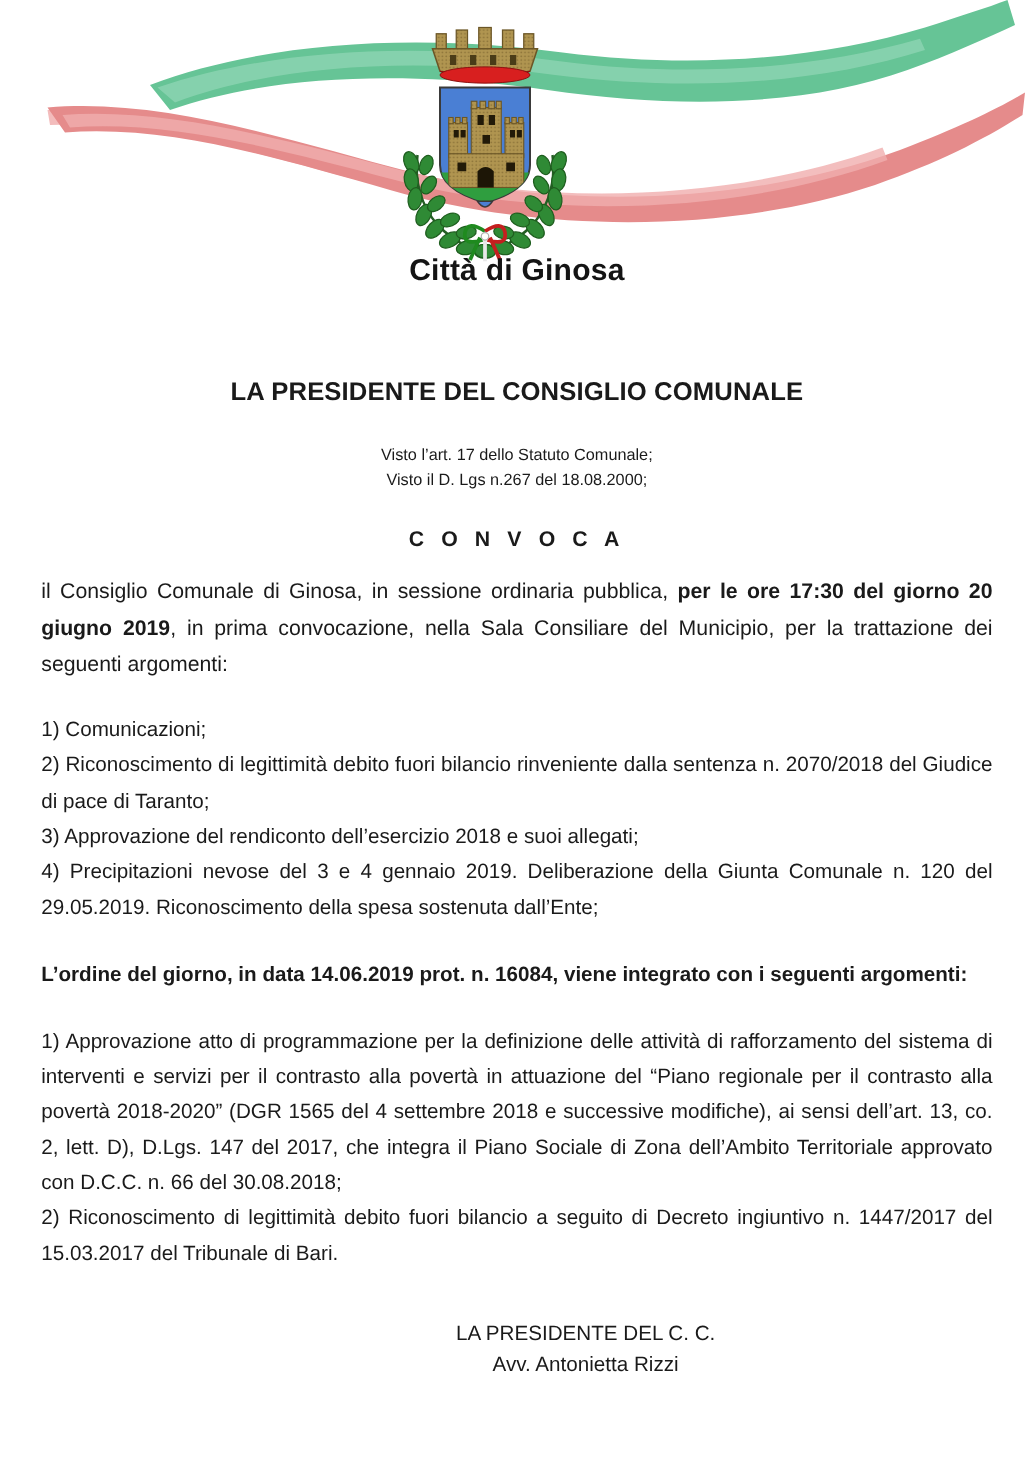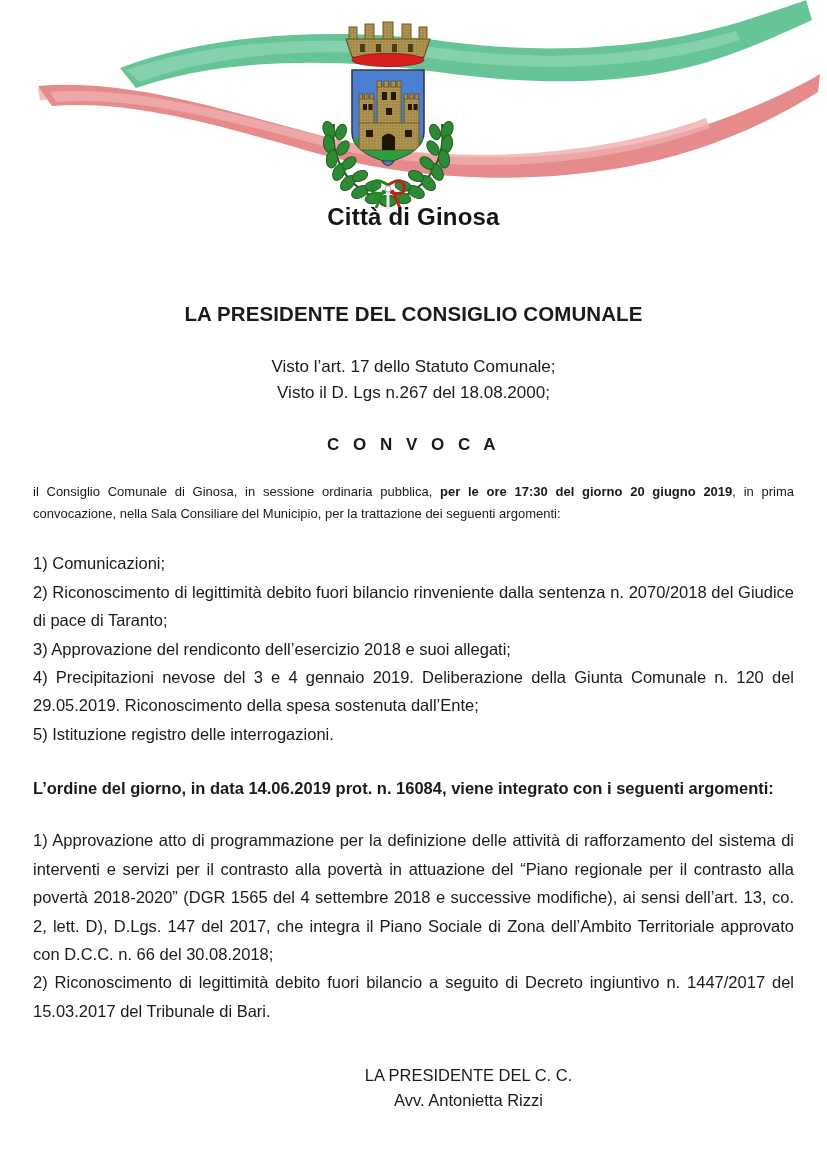--- a/index.html
+++ b/index.html
@@ -60,38 +60,38 @@
   .doc-heading {
     text-align: center;
     font-weight: bold;
     font-size: 20.5px;
     margin: 52px 0 0 0;
     letter-spacing: 0.1px;
   }
 
   .visto-block {
     text-align: center;
-    font-size: 17px;
+    font-size: 13px;
     margin-top: 28px;
     line-height: 1.55;
   }
 
   .convoca {
     text-align: center;
     font-weight: bold;
     font-size: 17px;
     letter-spacing: 4.5px;
     margin-top: 28px;
   }
 
   .para {
     text-align: justify;
-    font-size: 13px;
+    font-size: 17px;
     line-height: 1.72;
-    margin-top: 26px;
+    margin-top: 16px;
   }
 
   .list-block {
     font-size: 16.5px;
     line-height: 1.72;
     margin-top: 24px;
   }
   .list-item {
     text-align: justify;
     margin: 0;
@@ -281,21 +281,20 @@
 
   <div class="convoca">C O N V O C A</div>
 
   <p class="para"><span>il Consiglio Comunale di Ginosa, in sessione ordinaria pubblica, </span><b>per le ore 17:30 del giorno 20 giugno 2019</b><span>, in prima convocazione, nella Sala Consiliare del Municipio, per la trattazione dei seguenti argomenti:</span></p>
 
   <div class="list-block">
     <p class="list-item">1) Comunicazioni;</p>
     <p class="list-item">2) Riconoscimento di legittimità debito fuori bilancio rinveniente dalla sentenza n. 2070/2018 del Giudice di pace di Taranto;</p>
     <p class="list-item">3) Approvazione del rendiconto dell’esercizio 2018 e suoi allegati;</p>
     <p class="list-item">4) Precipitazioni nevose del 3 e 4 gennaio 2019. Deliberazione della Giunta Comunale n. 120 del 29.05.2019. Riconoscimento della spesa sostenuta dall’Ente;</p>
-    <p class="list-item">5) Istituzione registro delle interrogazioni.</p>
   </div>
 
   <p class="integration">L’ordine del giorno, in data 14.06.2019 prot. n. 16084, viene integrato con i seguenti argomenti:</p>
 
   <div class="list-block">
     <p class="list-item">1) Approvazione atto di programmazione per la definizione delle attività di rafforzamento del sistema di interventi e servizi per il contrasto alla povertà in attuazione del “Piano regionale per il contrasto alla povertà 2018-2020” (DGR 1565 del 4 settembre 2018 e successive modifiche), ai sensi dell’art. 13, co. 2, lett. D), D.Lgs. 147 del 2017, che integra il Piano Sociale di Zona dell’Ambito Territoriale approvato con D.C.C. n. 66 del 30.08.2018;</p>
     <p class="list-item">2) Riconoscimento di legittimità debito fuori bilancio a seguito di Decreto ingiuntivo n. 1447/2017 del 15.03.2017 del Tribunale di Bari.</p>
   </div>
 
   <div class="signature">

